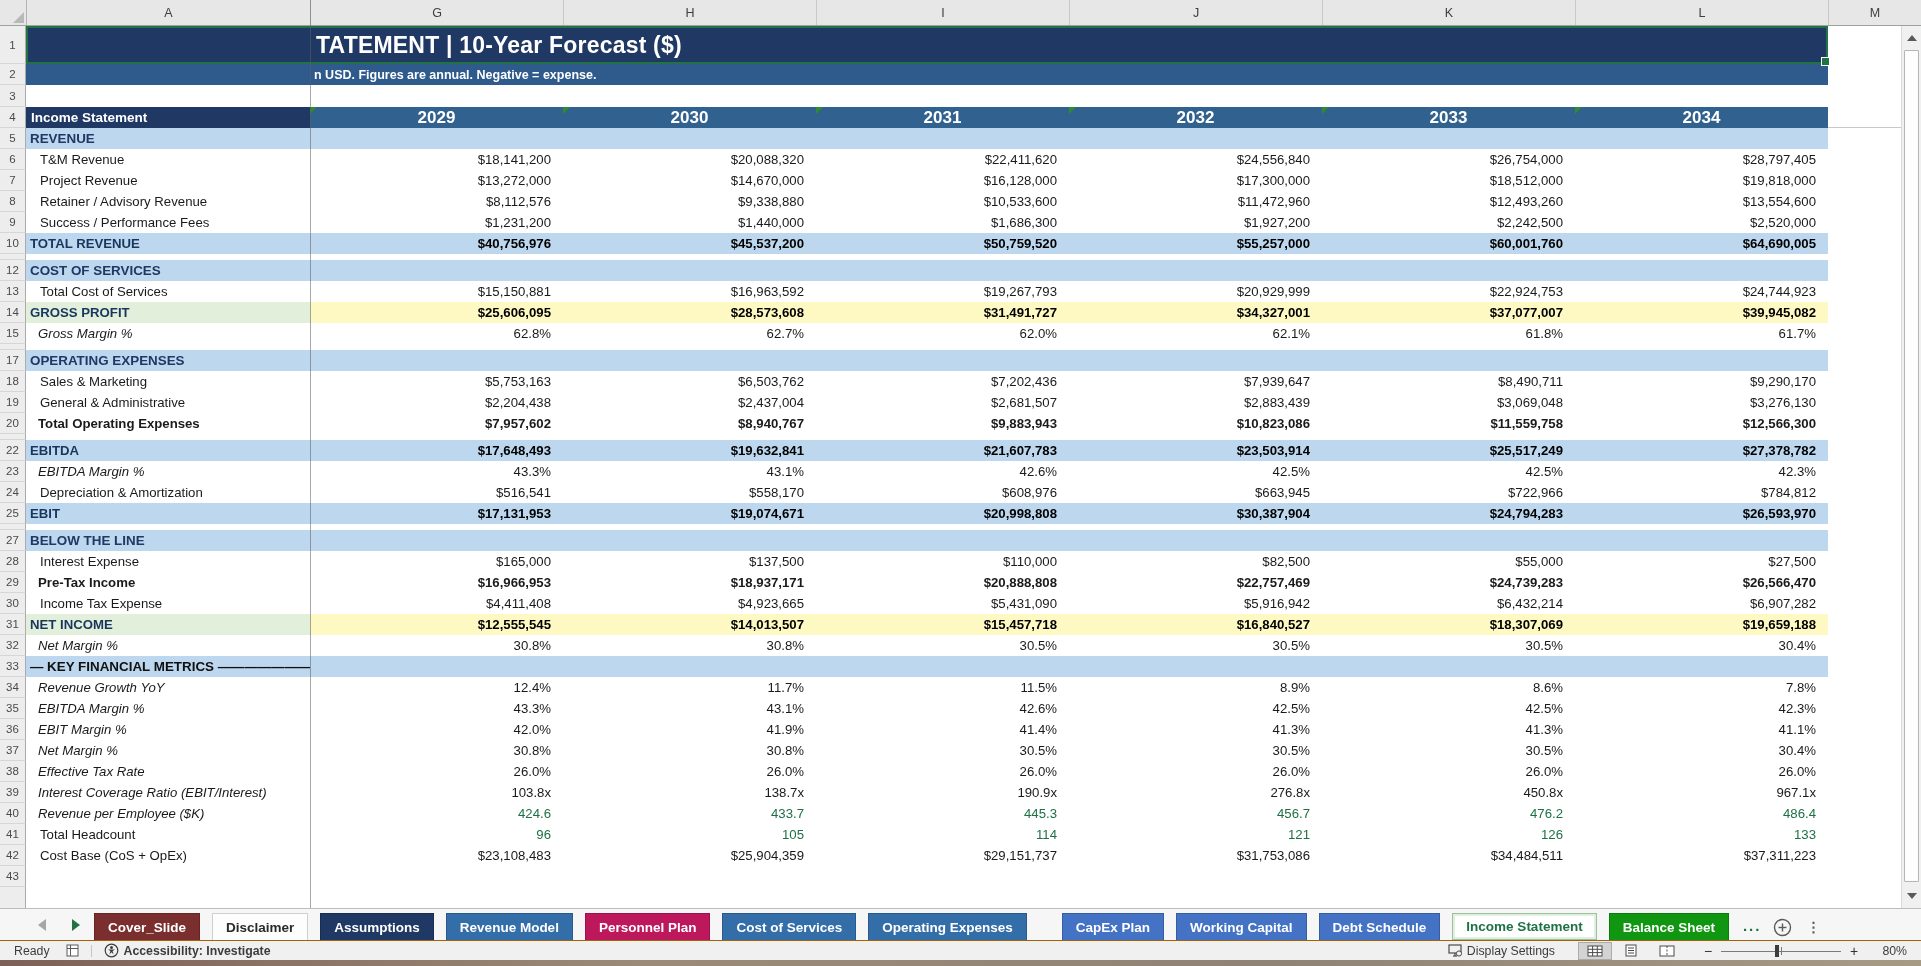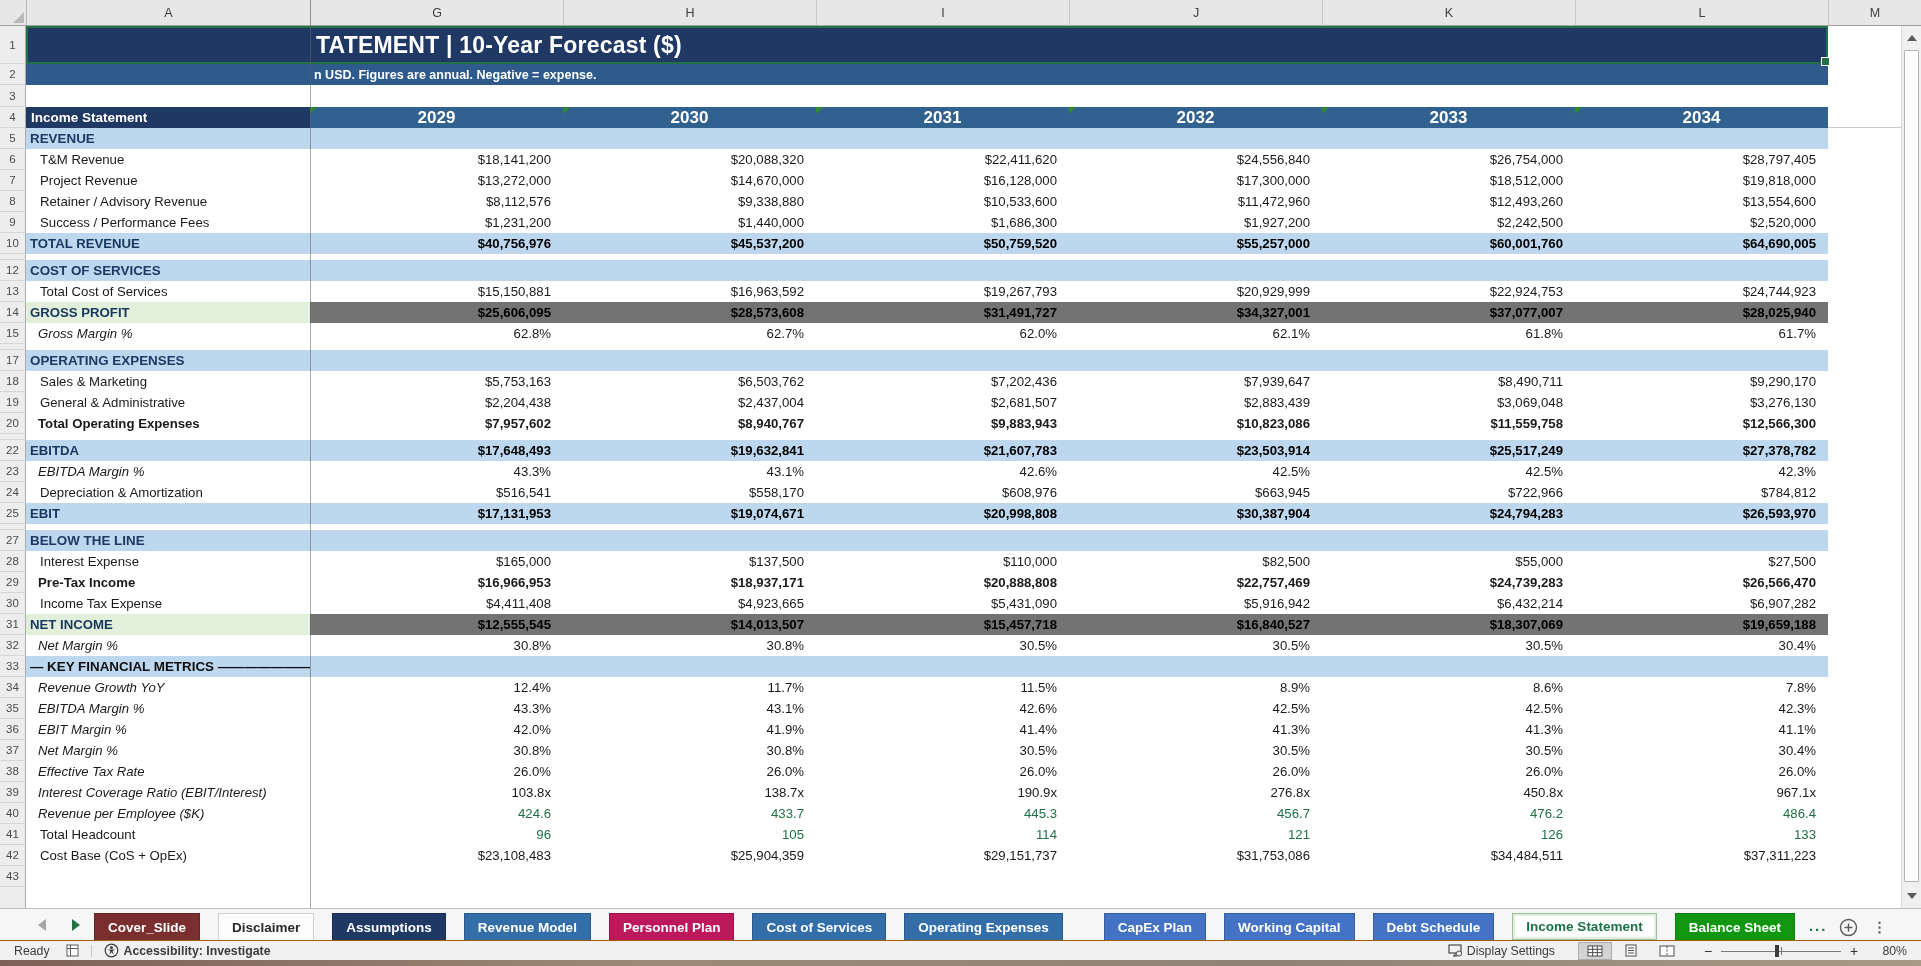--- a/index.html
+++ b/index.html
@@ -49,21 +49,21 @@
       padding-left:14px;box-sizing:border-box;white-space:nowrap;overflow:hidden;}
   .v{width:253px;flex:none;display:flex;align-items:center;justify-content:flex-end;
      padding-right:12px;box-sizing:border-box;font-size:13.2px;color:#1A1A1A;}
   .m{flex:1;}
   .r.section .la,.r.metrics-header .la{background:#BDD7EE;font-weight:700;color:#1F3864;padding-left:4px;font-size:13.4px;}
   .r.section .v,.r.metrics-header .v{background:#BDD7EE;}
   .r.metrics-header .la{color:#101010;}
   .r.subtotal-blue .la{background:#BDD7EE;font-weight:700;color:#17375E;padding-left:4px;}
   .r.subtotal-blue .v{background:#BDD7EE;font-weight:700;color:#000;}
   .r.subtotal-green .la{background:#E2EFDA;font-weight:700;color:#17375E;padding-left:4px;}
-  .r.subtotal-green .v{background:#737373;font-weight:700;color:#000;text-align:right;}
+  .r.subtotal-green .v{background:#fef9c3;font-weight:700;color:#000;text-align:right;}
   .r.detail-bold .la{font-weight:700;padding-left:12px;}
   .r.detail-bold .v{font-weight:700;}
   .r.italic .la{font-style:italic;padding-left:12px;}
   .v.green{color:#1E7145;}
   .r.spacer{height:6px;}
   .r.spacer .g{font-size:0;}
   .r.fill{flex:1;}
   .r.fill .g{border-bottom:none;}
   
   .divider-line{position:absolute;left:310px;top:0;bottom:0;width:1px;background:rgba(95,95,95,.55);z-index:4;}
@@ -78,21 +78,21 @@
   .sbtn.down i{border-top:6px solid #5A5A5A;}
   .sthumb{position:absolute;left:2px;right:2px;top:24px;bottom:26px;background:#FDFDFD;
           border:1px solid #B5B5B5;border-radius:1px;}
   
   .tabbar{position:absolute;left:0;top:908px;width:1921px;height:32px;background:#F6F6F6;
           border-top:1px solid #BDBDBD;display:flex;align-items:flex-end;box-sizing:border-box;}
   .navarrows{display:flex;align-items:center;height:100%;padding:0 14px 0 38px;gap:26px;}
   .arr{width:0;height:0;display:inline-block;}
   .arr.left{border-top:6px solid transparent;border-bottom:6px solid transparent;border-right:8px solid #A6A6A6;}
   .arr.right{border-top:6px solid transparent;border-bottom:6px solid transparent;border-left:8px solid #217346;}
-  #tabs-host{display:flex;align-items:flex-end;gap:18px;height:100%;}
+  #tabs-host{display:flex;align-items:flex-end;gap:12px;height:100%;}
   .tab{height:27px;display:flex;align-items:center;padding:0 13px;font-size:13.5px;font-weight:600;
        white-space:nowrap;box-sizing:border-box;border:1px solid rgba(0,0,0,.18);border-bottom:none;}
   .tab.active{font-weight:700;border:1px solid #9CBF9C;box-shadow:inset 0 0 0 2px #DFF0DF;}
   .more{color:#1E7145;font-weight:700;font-size:15px;letter-spacing:2px;margin:0 10px 6px 14px;}
   .addsheet{margin:0 6px 3px 2px;display:flex;align-items:center;}
   .kebab{color:#5A5A5A;font-size:14px;font-weight:700;margin:0 18px 5px 8px;letter-spacing:0;}
   
   .statusbar{position:absolute;left:0;top:940px;width:1921px;height:20px;background:#F0F0F0;
              border-top:1px solid #a16207;display:flex;align-items:center;font-size:12.3px;color:#3C3C3C;box-sizing:border-box;}
   .statusbar .ready{padding-left:14px;}
@@ -274,21 +274,21 @@
             <div class="m"></div>
           </div>
           <div class="r subtotal-green">
             <div class="g">14</div>
             <div class="la">GROSS PROFIT</div>
             <div class="v">$25,606,095</div>
             <div class="v">$28,573,608</div>
             <div class="v">$31,491,727</div>
             <div class="v">$34,327,001</div>
             <div class="v">$37,077,007</div>
-            <div class="v">$28,025,940</div>
+            <div class="v">$39,945,082</div>
             <div class="m"></div>
           </div>
           <div class="r italic">
             <div class="g">15</div>
             <div class="la">Gross Margin %</div>
             <div class="v">62.8%</div>
             <div class="v">62.7%</div>
             <div class="v">62.0%</div>
             <div class="v">62.1%</div>
             <div class="v">61.8%</div>

